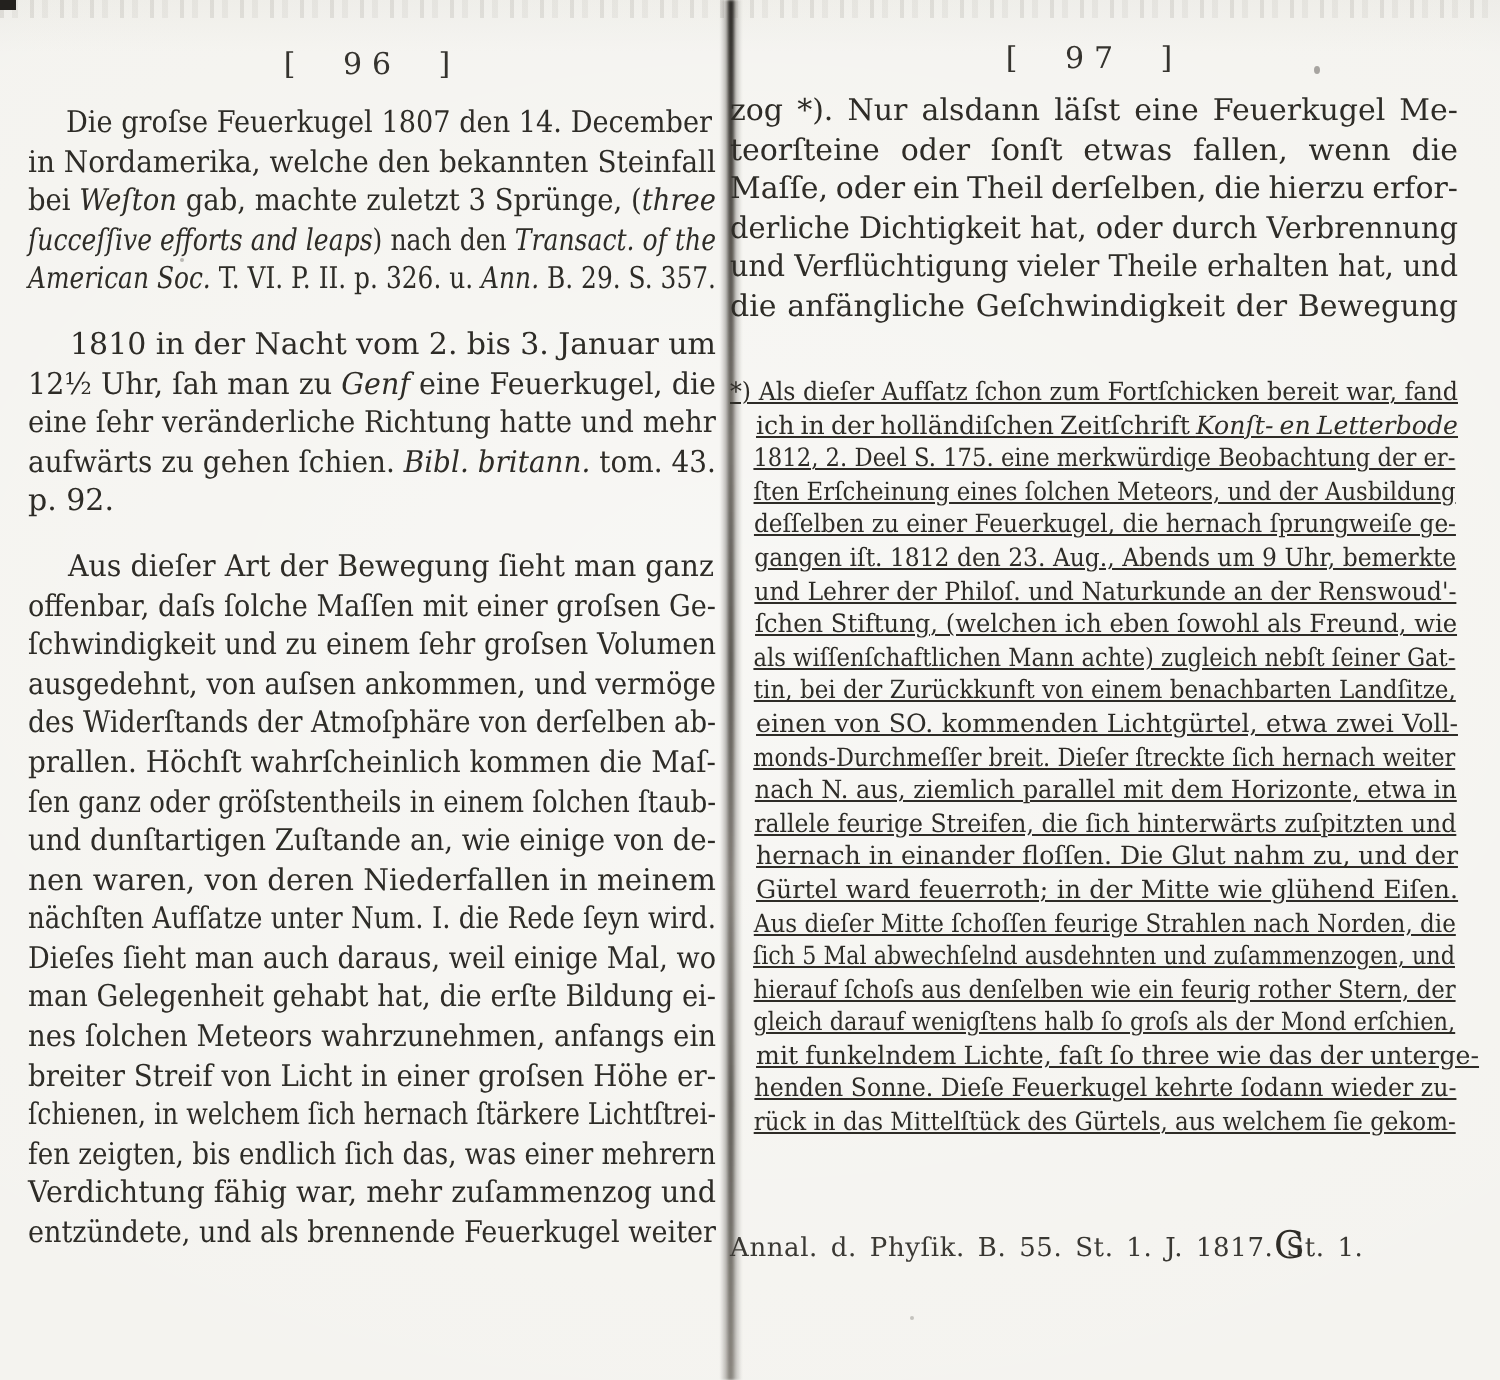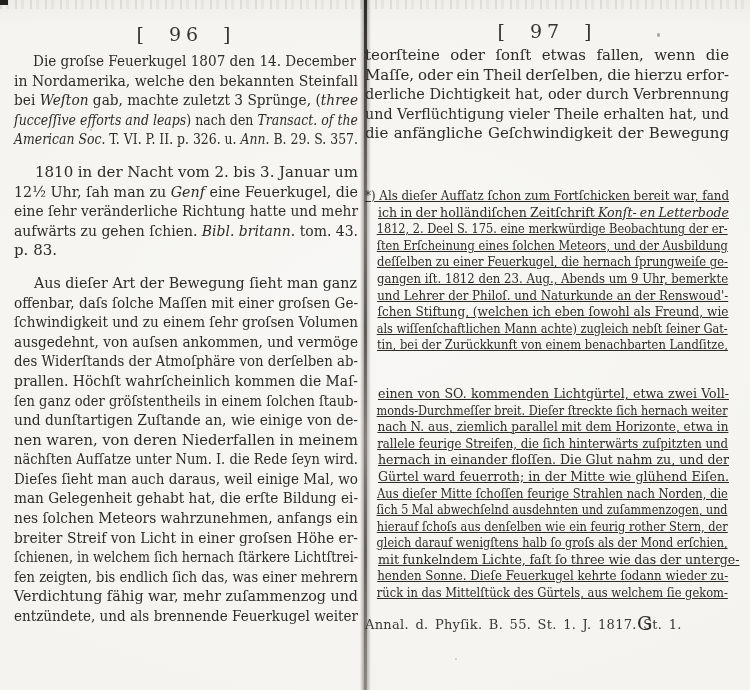--- a/index.html
+++ b/index.html
@@ -17,21 +17,21 @@
   .noise-top{position:absolute;top:0;left:0;right:0;height:9px;pointer-events:none;
     background:repeating-linear-gradient(90deg,
       rgba(110,105,95,.14) 0 2px, rgba(0,0,0,0) 2px 6px,
       rgba(110,105,95,.08) 6px 9px, rgba(0,0,0,0) 9px 15px);
   }
   .page{position:absolute;top:0;height:690px;}
   .page-left{left:14px;width:344px;}
   .page-right{left:365px;width:364px;}
   .pagenum{
     position:absolute;left:0;right:0;text-align:center;
-    font-size:19px;letter-spacing:5px;word-spacing:9px;color:#35332e;
+    font-size:15px;letter-spacing:5px;word-spacing:9px;color:#35332e;
   }
   .page-left .pagenum{top:23px;}
   .page-right .pagenum{top:20px;}
   .body-block{position:absolute;left:0;right:0;}
   .page-left .body-block{top:52px;}
   .page-right .body-block{top:46px;}
   .footnote-block{position:absolute;left:0;right:0;top:188px;text-decoration:underline;}
   .para{margin:0 0 13px 0;}
   .para:last-child{margin-bottom:0;}
   .line{
@@ -82,21 +82,21 @@
           <div class="line" style="transform-origin: 0px 50%; transform: scaleX(0.9303);"><span>in Nordamerika, welche den bekannten Steinfall</span></div>
           <div class="line" style="transform-origin: 0px 50%; transform: scaleX(0.9152);"><span>bei </span><span class="it">Weſton</span><span> gab, machte zuletzt 3 Sprünge, (</span><span class="it">three</span></div>
           <div class="line" style="transform-origin: 0px 50%; transform: scaleX(0.8364);"><span class="it">ſucceſſive efforts and leaps</span><span>) nach den </span><span class="it">Transact. of the</span></div>
           <div class="line" style="transform-origin: 0px 50%; transform: scaleX(0.8297);"><span class="it">American Soc.</span><span> T. VI. P. II. p. 326. u. </span><span class="it">Ann.</span><span> B. 29. S. 357.</span></div>
         </div>
         <div class="para indent">
           <div class="line" style="word-spacing: -0.12px;"><span>1810 in der Nacht vom 2. bis 3. Januar um</span></div>
           <div class="line" style="transform-origin: 0px 50%; transform: scaleX(0.9517);"><span>12½ Uhr, ſah man zu </span><span class="it">Genf</span><span> eine Feuerkugel, die</span></div>
           <div class="line" style="transform-origin: 0px 50%; transform: scaleX(0.9176);"><span>eine ſehr veränderliche Richtung hatte und mehr</span></div>
           <div class="line" style="transform-origin: 0px 50%; transform: scaleX(0.9304);"><span>aufwärts zu gehen ſchien. </span><span class="it">Bibl. britann.</span><span> tom. 43.</span></div>
-          <div class="line nj"><span>p. 83.</span></div>
+          <div class="line nj"><span>p. 92.</span></div>
         </div>
         <div class="para indent">
           <div class="line" style="transform-origin: 0px 50%; transform: scaleX(0.9497);"><span>Aus dieſer Art der Bewegung ſieht man ganz</span></div>
           <div class="line" style="transform-origin: 0px 50%; transform: scaleX(0.9042);"><span>offenbar, daſs ſolche Maſſen mit einer groſsen Ge-</span></div>
           <div class="line" style="transform-origin: 0px 50%; transform: scaleX(0.9057);"><span>ſchwindigkeit und zu einem ſehr groſsen Volumen</span></div>
           <div class="line" style="transform-origin: 0px 50%; transform: scaleX(0.909);"><span>ausgedehnt, von auſsen ankommen, und vermöge</span></div>
           <div class="line" style="transform-origin: 0px 50%; transform: scaleX(0.889);"><span>des Widerſtands der Atmoſphäre von derſelben ab-</span></div>
           <div class="line" style="transform-origin: 0px 50%; transform: scaleX(0.9279);"><span>prallen. Höchſt wahrſcheinlich kommen die Maſ-</span></div>
           <div class="line" style="transform-origin: 0px 50%; transform: scaleX(0.8699);"><span>ſen ganz oder gröſstentheils in einem ſolchen ſtaub-</span></div>
           <div class="line" style="transform-origin: 0px 50%; transform: scaleX(0.9202);"><span>und dunſtartigen Zuſtande an, wie einige von de-</span></div>
@@ -113,40 +113,41 @@
         </div>
       </div>
   </div>
 
   <div class="gutter"></div>
 
   <div class="page page-right">
     <div class="pagenum">[ 97 ]</div>
     <div class="body-block" id="right-body">
         <div class="para">
+          <div class="line" style="word-spacing: 2.28px;"><span>zog *). Nur alsdann läſst eine Feuerkugel Me-</span></div>
           <div class="line" style="word-spacing: 5.65px;"><span>teorſteine oder ſonſt etwas fallen, wenn die</span></div>
           <div class="line" style="word-spacing: -0.94px;"><span>Maſſe, oder ein Theil derſelben, die hierzu erfor-</span></div>
           <div class="line" style="transform-origin: 0px 50%; transform: scaleX(0.9627);"><span>derliche Dichtigkeit hat, oder durch Verbrennung</span></div>
           <div class="line" style="transform-origin: 0px 50%; transform: scaleX(0.9517);"><span>und Verflüchtigung vieler Theile erhalten hat, und</span></div>
           <div class="line" style="word-spacing: 0.6px;"><span>die anfängliche Geſchwindigkeit der Bewegung</span></div>
         </div>
       </div>
     <div class="footnote-block" id="footnote">
         <div class="para hang">
           <div class="line" style="transform-origin: 0px 50%; transform: scaleX(0.9415);"><span>*) Als dieſer Aufſatz ſchon zum Fortſchicken bereit war, fand</span></div>
           <div class="line" style="word-spacing: -0.93px;"><span>ich in der holländiſchen Zeitſchrift </span><span class="it">Konſt- en Letterbode</span></div>
           <div class="line" style="transform-origin: 0px 50%; transform: scaleX(0.9009);"><span>1812, 2. Deel S. 175. eine merkwürdige Beobachtung der er-</span></div>
           <div class="line" style="transform-origin: 0px 50%; transform: scaleX(0.9056);"><span>ſten Erſcheinung eines ſolchen Meteors, und der Ausbildung</span></div>
           <div class="line" style="transform-origin: 0px 50%; transform: scaleX(0.9207);"><span>deſſelben zu einer Feuerkugel, die hernach ſprungweiſe ge-</span></div>
           <div class="line" style="transform-origin: 0px 50%; transform: scaleX(0.929);"><span>gangen iſt. 1812 den 23. Aug., Abends um 9 Uhr, bemerkte</span></div>
           <div class="line" style="transform-origin: 0px 50%; transform: scaleX(0.9374);"><span>und Lehrer der Philoſ. und Naturkunde an der Renswoud'-</span></div>
           <div class="line" style="transform-origin: 0px 50%; transform: scaleX(0.9621);"><span>ſchen Stiftung, (welchen ich eben ſowohl als Freund, wie</span></div>
           <div class="line" style="transform-origin: 0px 50%; transform: scaleX(0.9006);"><span>als wiſſenſchaftlichen Mann achte) zugleich nebſt ſeiner Gat-</span></div>
           <div class="line" style="transform-origin: 0px 50%; transform: scaleX(0.9147);"><span>tin, bei der Zurückkunft von einem benachbarten Landſitze,</span></div>
-          <div class="line" style="word-spacing: 0.23px; margin-top: 32px;"><span>einen von SO. kommenden Lichtgürtel, etwa zwei Voll-</span></div>
+          <div class="line" style="word-spacing: 0.23px;"><span>einen von SO. kommenden Lichtgürtel, etwa zwei Voll-</span></div>
           <div class="line" style="transform-origin: 0px 50%; transform: scaleX(0.8914);"><span>monds-Durchmeſſer breit. Dieſer ſtreckte ſich hernach weiter</span></div>
           <div class="line" style="transform-origin: 0px 50%; transform: scaleX(0.954);"><span>nach N. aus, ziemlich parallel mit dem Horizonte, etwa in</span></div>
           <div class="line" style="transform-origin: 0px 50%; transform: scaleX(0.9339);"><span>rallele feurige Streifen, die ſich hinterwärts zuſpitzten und</span></div>
           <div class="line" style="word-spacing: -0.03px;"><span>hernach in einander floſſen. Die Glut nahm zu, und der</span></div>
           <div class="line" style="word-spacing: 0.17px;"><span>Gürtel ward feuerroth; in der Mitte wie glühend Eiſen.</span></div>
           <div class="line" style="transform-origin: 0px 50%; transform: scaleX(0.9154);"><span>Aus dieſer Mitte ſchoſſen feurige Strahlen nach Norden, die</span></div>
           <div class="line" style="transform-origin: 0px 50%; transform: scaleX(0.8845);"><span>ſich 5 Mal abwechſelnd ausdehnten und zuſammenzogen, und</span></div>
           <div class="line" style="transform-origin: 0px 50%; transform: scaleX(0.9066);"><span>hierauf ſchoſs aus denſelben wie ein feurig rother Stern, der</span></div>
           <div class="line" style="transform-origin: 0px 50%; transform: scaleX(0.8939);"><span>gleich darauf wenigſtens halb ſo groſs als der Mond erſchien,</span></div>
           <div class="line" style="word-spacing: -0.42px;"><span>mit funkelndem Lichte, faſt ſo three wie das der unterge-</span></div>

